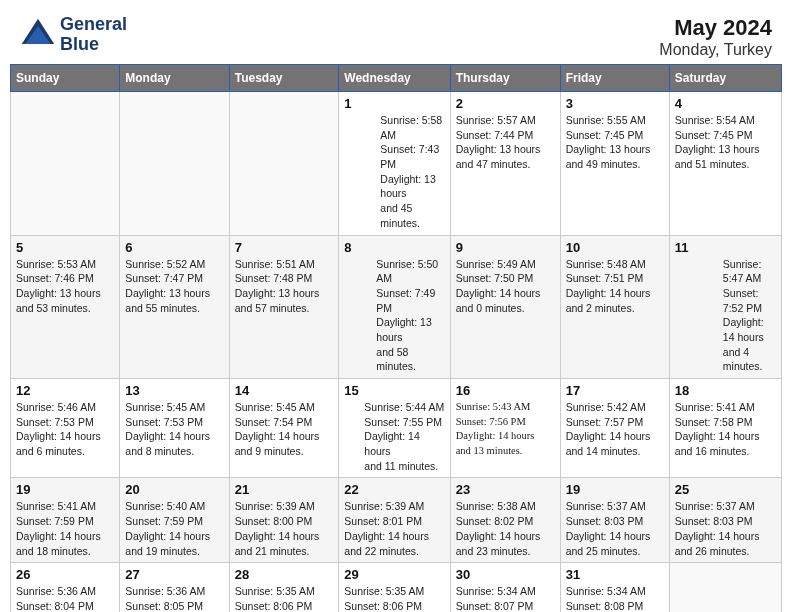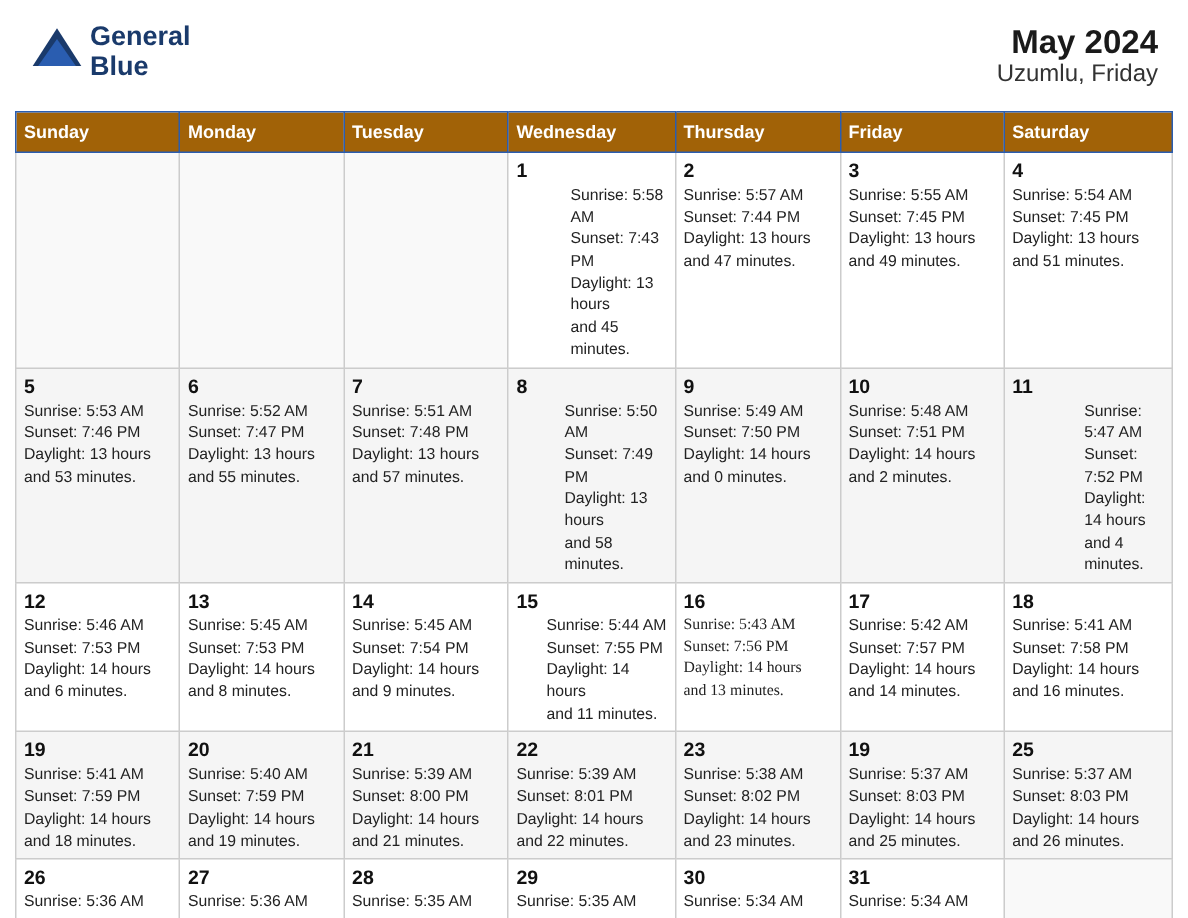--- a/index.html
+++ b/index.html
@@ -7,21 +7,20 @@
       font-family: Arial, sans-serif;
       background: #fff;
       width: 792px;
       min-height: 612px;
       padding: 10px;
     }
     .header {
       display: flex;
       justify-content: space-between;
       align-items: flex-start;
-      margin-bottom: 10px;
       padding: 5px 10px;
     }
     .logo {
       display: flex;
       align-items: center;
     }
     .logo-text {
       display: flex;
       flex-direction: column;
       font-size: 18px;
@@ -46,21 +45,21 @@
     .title-block .location {
       font-size: 16px;
       color: #333;
     }
     .calendar {
       width: 100%;
       border-collapse: collapse;
       font-size: 11px;
     }
     .calendar th {
-      background-color: #a16207;
+      background-color: #737373;
       color: #fff;
       text-align: left;
       padding: 6px 5px;
       font-size: 12px;
       border: 1px solid #2a5db0;
     }
     .calendar td {
       border: 1px solid #ccc;
       vertical-align: top;
       padding: 4px 5px;
@@ -95,21 +94,21 @@
       <polygon points="20,2 38,30 2,30" fill="#1a3a6b"></polygon>
       <polygon points="20,10 34,30 6,30" fill="#2a5db0"></polygon>
     </svg>
     <div class="logo-text">
       <span>General</span>
       <span>Blue</span>
     </div>
   </div>
   <div class="title-block">
     <div class="month-year">May 2024</div>
-    <div class="location">Uzumlu, Friday</div>
+    <div class="location">Monday, Turkey</div>
   </div>
 </div>
 
 <table class="calendar">
   <thead>
     <tr>
         <th>Sunday</th>
         <th>Monday</th>
         <th>Tuesday</th>
         <th>Wednesday</th>

